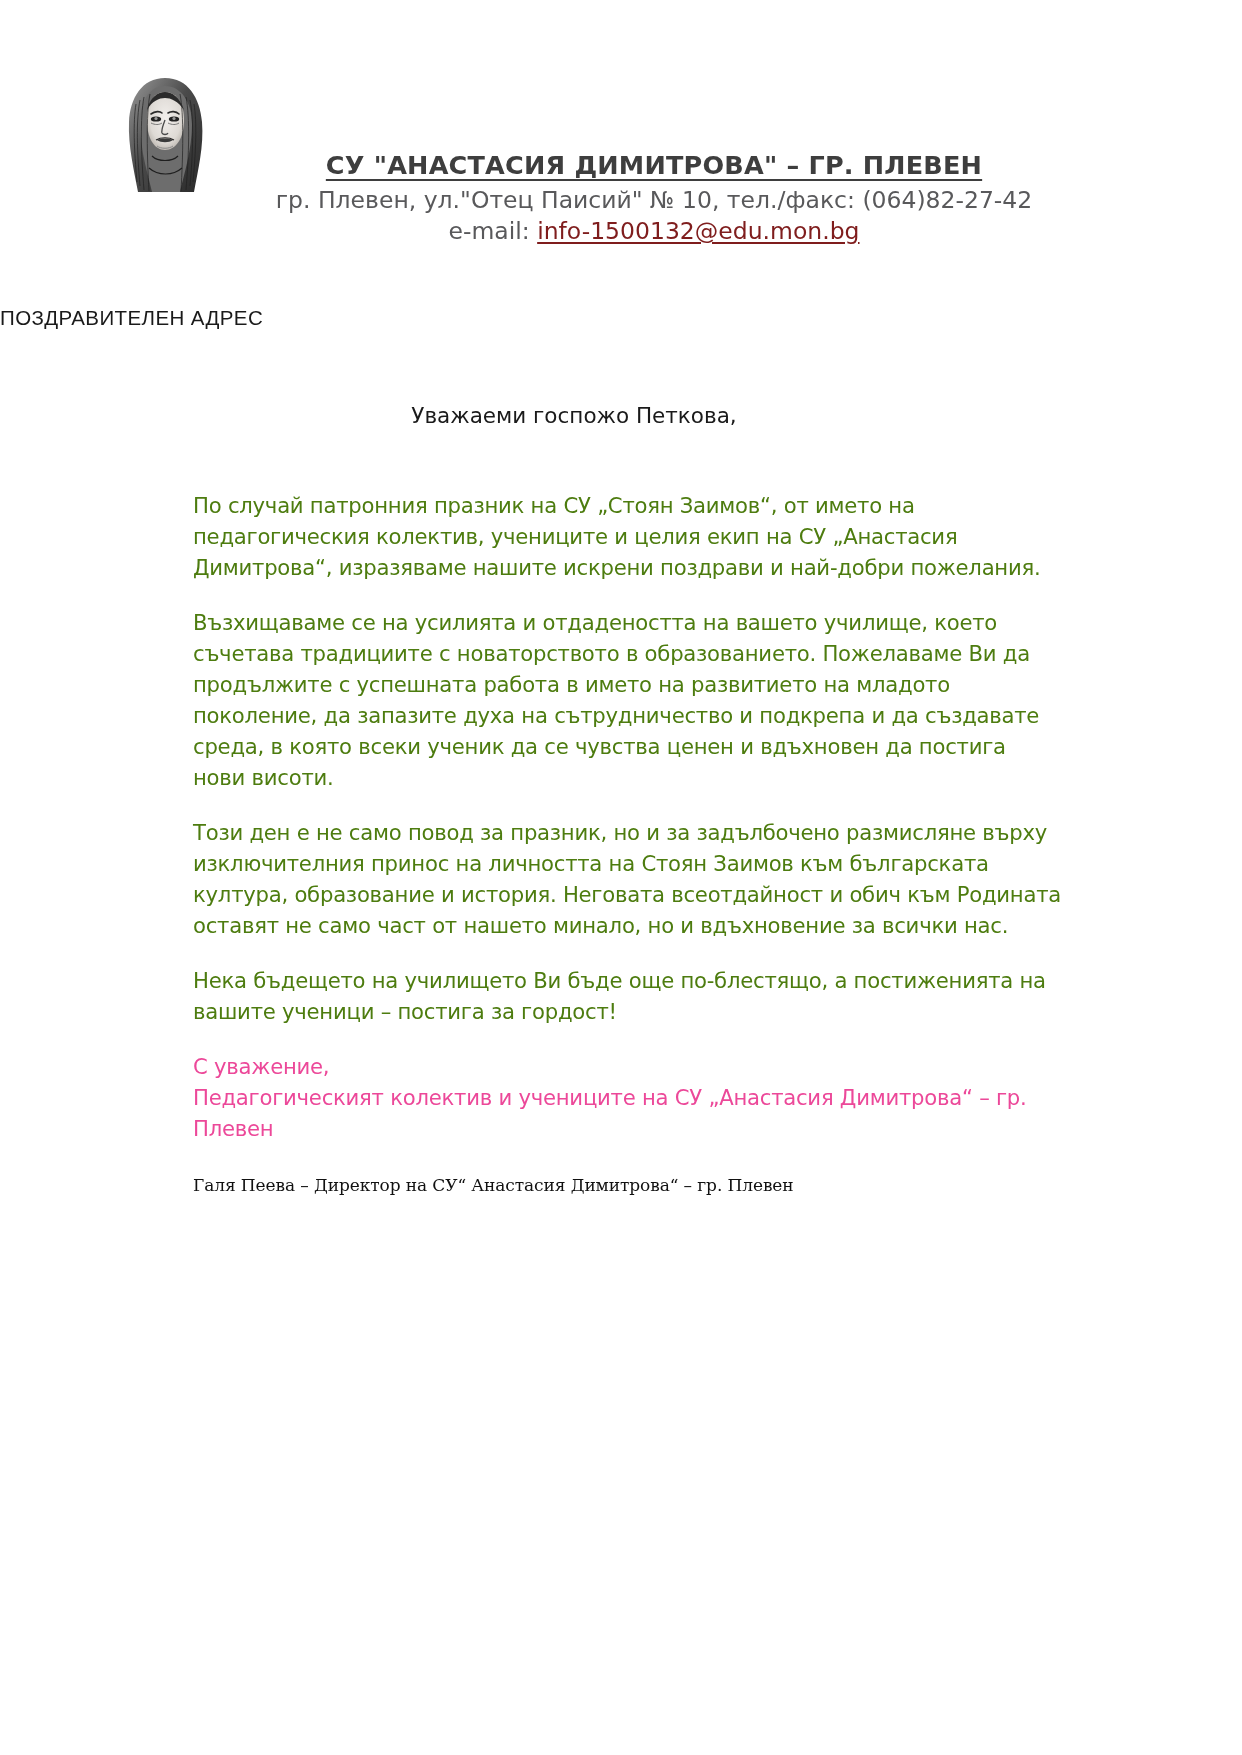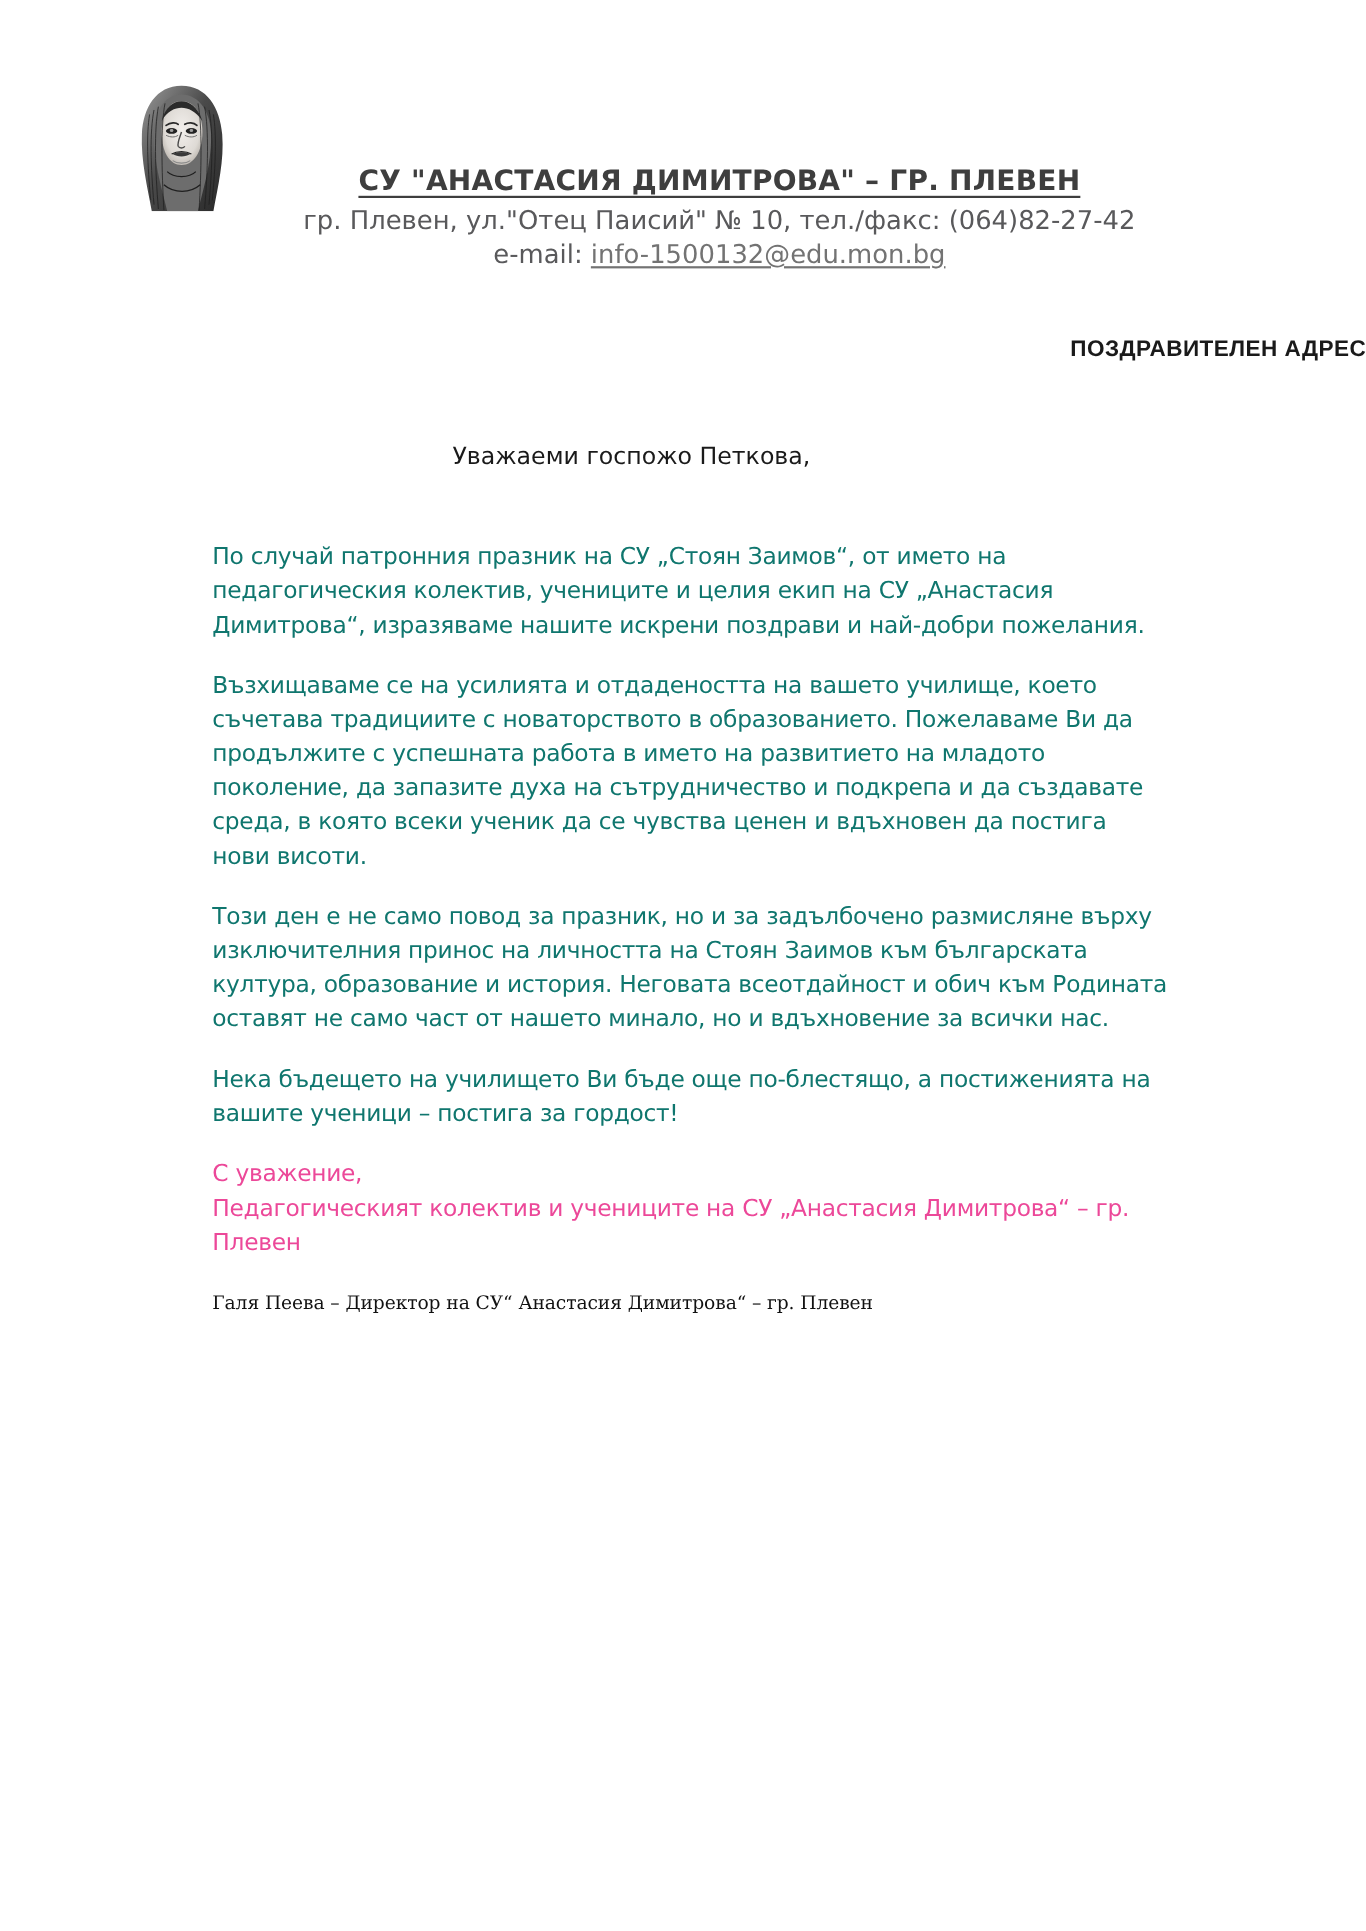--- a/index.html
+++ b/index.html
@@ -76,37 +76,36 @@
 
   .school-email-row {
     font-family: "DejaVu Sans", sans-serif;
     font-size: 23.5px;
     color: #59595b;
     margin: 3px 0 0 0;
     white-space: nowrap;
   }
 
   .email-link {
-    color: #737373;
+    color: #7f1d1d;
     text-decoration: underline;
     text-underline-offset: 3px;
   }
 
   
   .doc-title {
     position: absolute;
     left: 0;
     top: 306px;
     width: 1242px;
-    text-align: right;
+    text-align: left;
     font-family: "Liberation Sans", sans-serif;
     font-size: 20.5px;
     letter-spacing: 0.4px;
     color: #1a1a1a;
-    font-weight: bold;
   }
 
   .salutation {
     position: absolute;
     left: 0;
     top: 403px;
     width: 1148px;
     text-align: center;
     font-family: "DejaVu Sans", sans-serif;
     font-size: 21.5px;
@@ -117,21 +116,21 @@
     position: absolute;
     left: 193px;
     top: 490px;
     width: 870px;
   }
 
   .para {
     font-family: "DejaVu Sans", sans-serif;
     font-size: 21.2px;
     line-height: 31px;
-    color: #0f766e;
+    color: #4d7c0f;
     margin: 0 0 24px 0;
     text-align: left;
     letter-spacing: -0.25px;
   }
 
   .sig-line {
     font-family: "DejaVu Sans", sans-serif;
     font-size: 21.2px;
     line-height: 31px;
     color: #ec4899;

